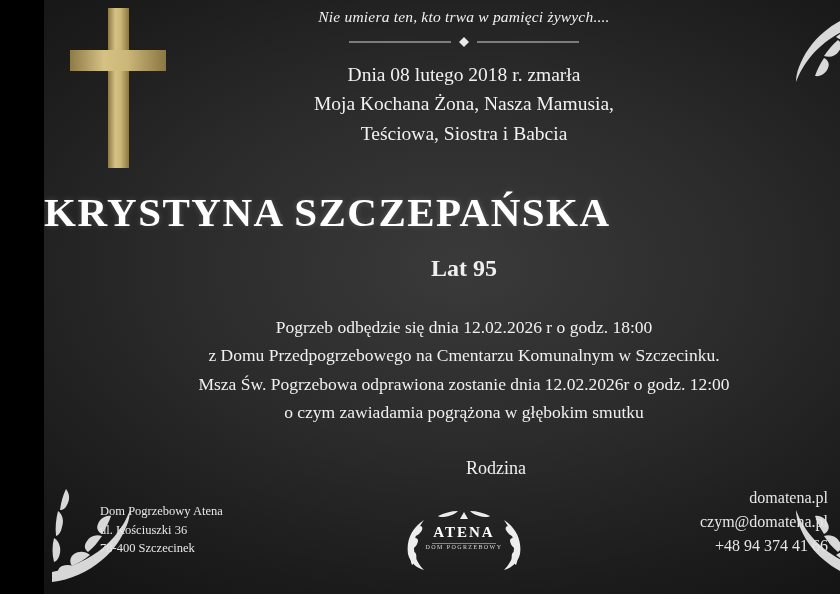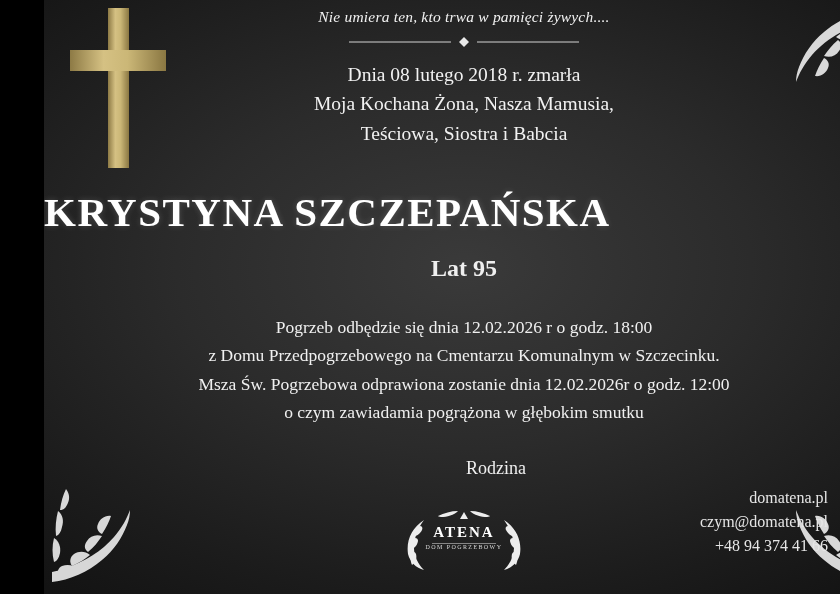--- a/index.html
+++ b/index.html
@@ -268,20 +268,25 @@
 
   <div class="details">
     <div>Pogrzeb odbędzie się dnia 12.02.2026 r o godz. 18:00</div>
     <div>z Domu Przedpogrzebowego na Cmentarzu Komunalnym w Szczecinku.</div>
     <div>Msza Św. Pogrzebowa odprawiona zostanie dnia 12.02.2026r o godz. 12:00</div>
     <div>o czym zawiadamia pogrążona w głębokim smutku</div>
   </div>
 
   <div class="family">Rodzina</div>
 
+  <div class="addr">
+    <div>Dom Pogrzebowy Atena</div>
+    <div>ul. Kościuszki 36</div>
+    <div>78-400 Szczecinek</div>
+  </div>
 
   <div class="contact">
     <div>domatena.pl</div>
     <div>czym@domatena.pl</div>
     <div>+48 94 374 41 66</div>
   </div>
 
   <div class="logo">
     <div class="wreath">
       <svg viewBox="0 0 132 62" xmlns="http://www.w3.org/2000/svg">

